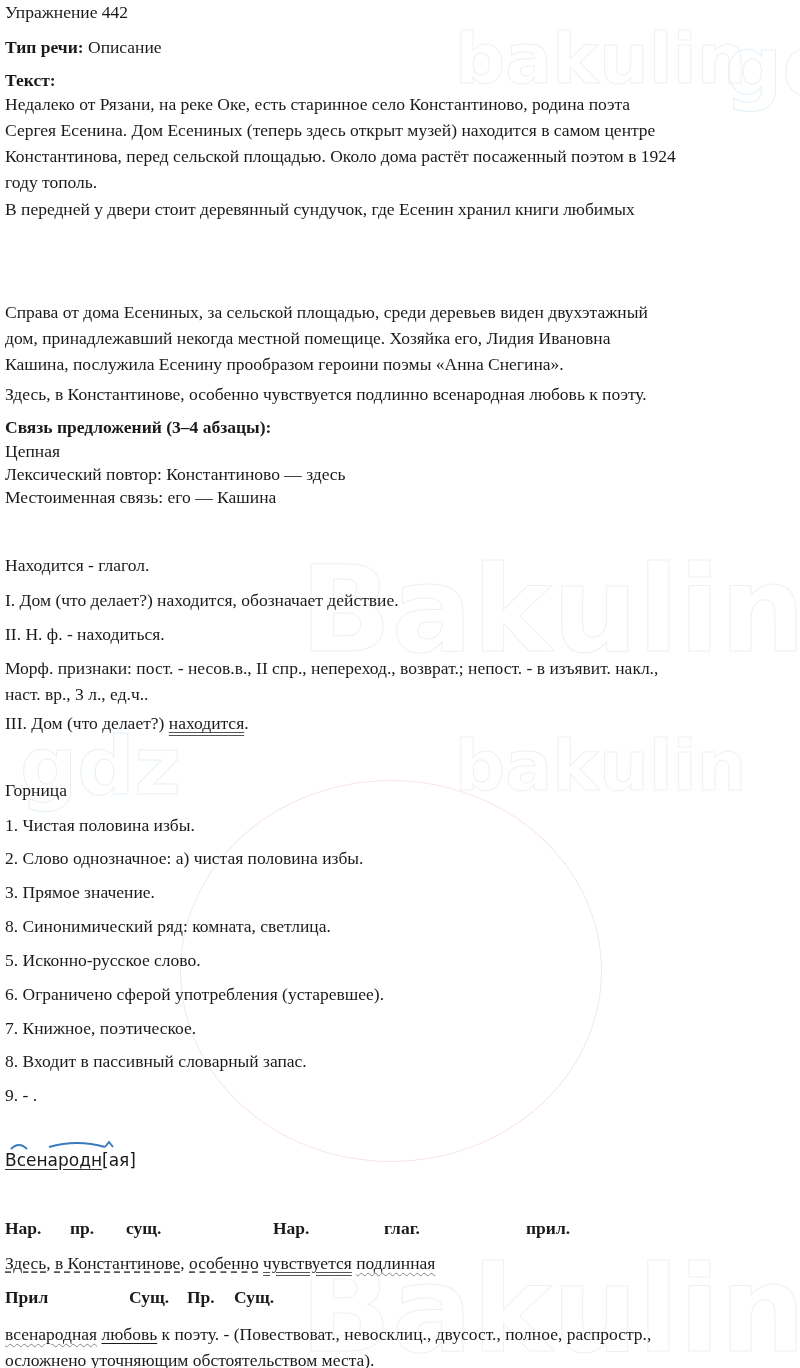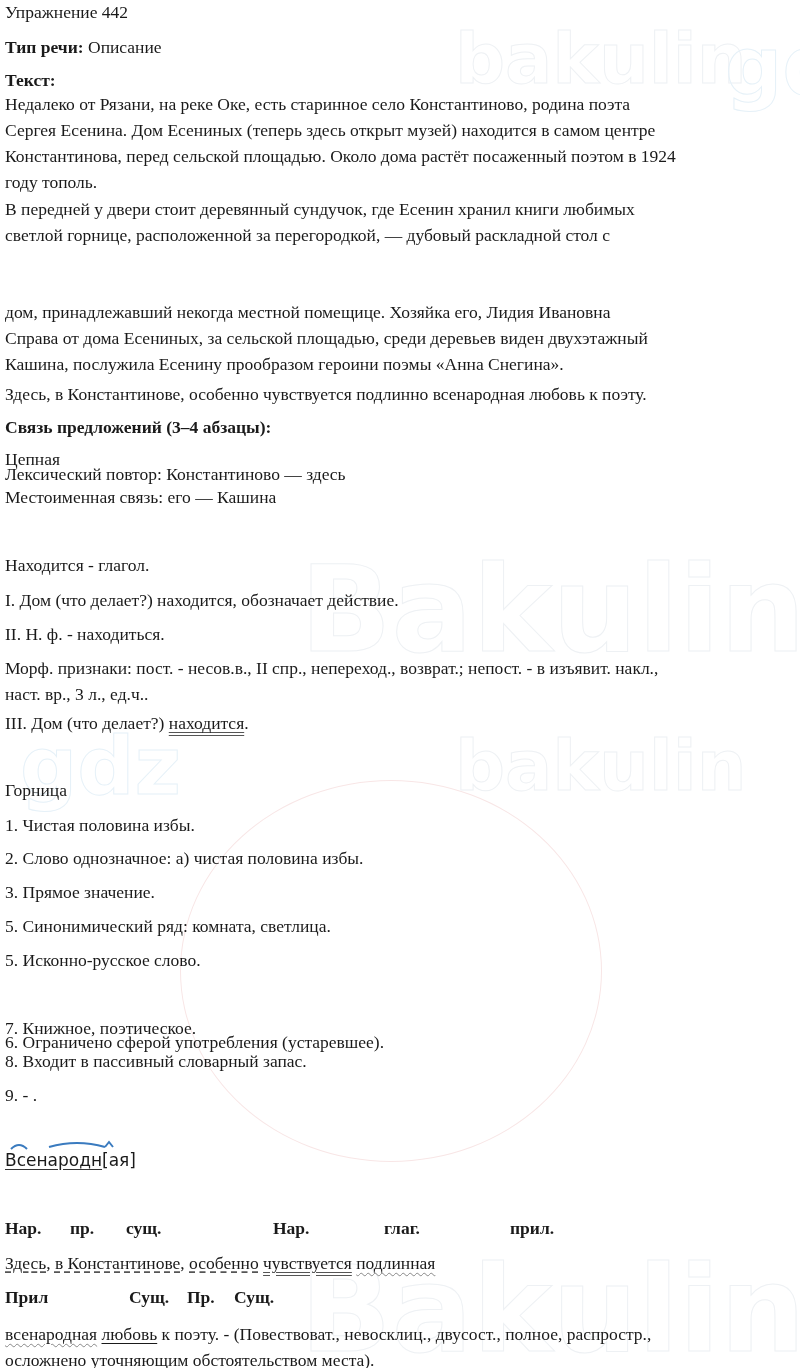--- a/index.html
+++ b/index.html
@@ -64,56 +64,55 @@
 
   <div class="para" style="top:91px;">
     <span class="line">Недалеко от Рязани, на реке Оке, есть старинное село Константиново, родина поэта</span>
     <span class="line">Сергея Есенина. Дом Есениных (теперь здесь открыт музей) находится в самом центре</span>
     <span class="line">Константинова, перед сельской площадью. Около дома растёт посаженный поэтом в 1924</span>
     <span class="line">году тополь.</span>
   </div>
 
   <div class="para" style="top:196px;">
     <span class="line">В передней у двери стоит деревянный сундучок, где Есенин хранил книги любимых</span>
-    <span class="line">светлой горнице, расположенной за перегородкой, — дубовый раскладной стол с</span>
   </div>
 
   <div class="para" style="top:299px;">
+    <span class="line">Справа от дома Есениных, за сельской площадью, среди деревьев виден двухэтажный</span>
     <span class="line">дом, принадлежавший некогда местной помещице. Хозяйка его, Лидия Ивановна</span>
-    <span class="line">Справа от дома Есениных, за сельской площадью, среди деревьев виден двухэтажный</span>
     <span class="line">Кашина, послужила Есенину прообразом героини поэмы «Анна Снегина».</span>
   </div>
 
   <div class="para" style="top:381px;">
     <span class="line">Здесь, в Константинове, особенно чувствуется подлинно всенародная любовь к поэту.</span>
   </div>
 
   <div class="abs b" style="top:415px; line-height:24px;">Связь предложений (3–4 абзацы):</div>
-  <div class="abs" style="top:439px; line-height:24px;margin-top:8px;">Цепная</div>
+  <div class="abs" style="top:439px; line-height:24px;">Цепная</div>
   <div class="abs" style="top:462px; line-height:24px;">Лексический повтор: Константиново — здесь</div>
   <div class="abs" style="top:485px; line-height:24px;">Местоименная связь: его — Кашина</div>
 
   <div class="abs" style="top:553px; line-height:24px;">Находится - глагол.</div>
   <div class="abs" style="top:588px; line-height:24px;text-align:right;">I. Дом (что делает?) находится, обозначает действие.</div>
   <div class="abs" style="top:622px; line-height:24px;">II. Н. ф. - находиться.</div>
   <div class="para" style="top:655px;">
     <span class="line">Морф. признаки: пост. -  несов.в., II спр., непереход., возврат.; непост. - в изъявит. накл.,</span>
     <span class="line">наст. вр., 3 л., ед.ч..</span>
   </div>
   <div class="abs" style="top:711px; line-height:24px;">
     <span>III. Дом (что делает?) </span><span class="u-double">находится</span><span>.</span>
   </div>
 
   <div class="abs" style="top:778px; line-height:24px;">Горница</div>
   <div class="abs" style="top:813px; line-height:24px;">1. Чистая половина избы.</div>
   <div class="abs" style="top:846px; line-height:24px;">2. Слово однозначное: а) чистая половина избы.</div>
   <div class="abs" style="top:880px; line-height:24px;">3. Прямое значение.</div>
-  <div class="abs" style="top:914px; line-height:24px;">5. Синонимический ряд: комната, светлица.</div>
+  <div class="abs" style="top:914px; line-height:24px;">8. Синонимический ряд: комната, светлица.</div>
   <div class="abs" style="top:948px; line-height:24px;">5. Исконно-русское слово.</div>
-  <div class="abs" style="top:1030px; line-height:24px;">6. Ограничено сферой употребления (устаревшее).</div>
+  <div class="abs" style="top:982px; line-height:24px;">6. Ограничено сферой употребления (устаревшее).</div>
   <div class="abs" style="top:1016px; line-height:24px;">7. Книжное, поэтическое.</div>
   <div class="abs" style="top:1049px; line-height:24px;">8. Входит в пассивный словарный запас.</div>
   <div class="abs" style="top:1083px; line-height:24px;">9. - .</div>
 
   <div style="position:absolute; left:0; top:1138px; width:140px; height:40px;">
     <svg style="position:absolute; left:0; top:0;" width="110" height="14">
       <path d="M6 11 Q 14 3 22 11" stroke="#3a7bbf" stroke-width="2" fill="none"></path>
       <path d="M44 9 Q 72 1 100 9" stroke="#3a7bbf" stroke-width="2" fill="none"></path>
       <path d="M100 9 L 104 4 L 108 9" stroke="#3a7bbf" stroke-width="2" fill="none"></path>
     </svg>
@@ -121,21 +120,21 @@
       <span style="text-decoration:underline; text-decoration-color:#333; text-underline-offset:3px;">Всенародн</span><span>[ая]</span>
     </div>
   </div>
 
   <div class="pos-row" style="top:1218px; left:0; width:790px; height:24px;">
     <span style="left:0;">Нар.</span>
     <span style="left:65px;">пр.</span>
     <span style="left:121px;">сущ.</span>
     <span style="left:268px;">Нар.</span>
     <span style="left:379px;">глаг.</span>
-    <span style="left:505px;">прил.</span>
+    <span style="left:521px;">прил.</span>
   </div>
   <div class="abs" style="top:1251px; line-height:24px;">
     <span class="u-dashdot">Здесь</span><span>, </span><span class="u-dashdot">в Константинове</span><span>, </span><span class="u-dashdot">особенно</span><span> </span><span class="u-double">чувствуется</span><span> </span><span class="u-wavy">подлинная</span>
   </div>
 
   <div class="pos-row" style="top:1287px; left:0; width:790px; height:24px;">
     <span style="left:0;">Прил</span>
     <span style="left:124px;">Сущ.</span>
     <span style="left:182px;">Пр.</span>
     <span style="left:229px;">Сущ.</span>

